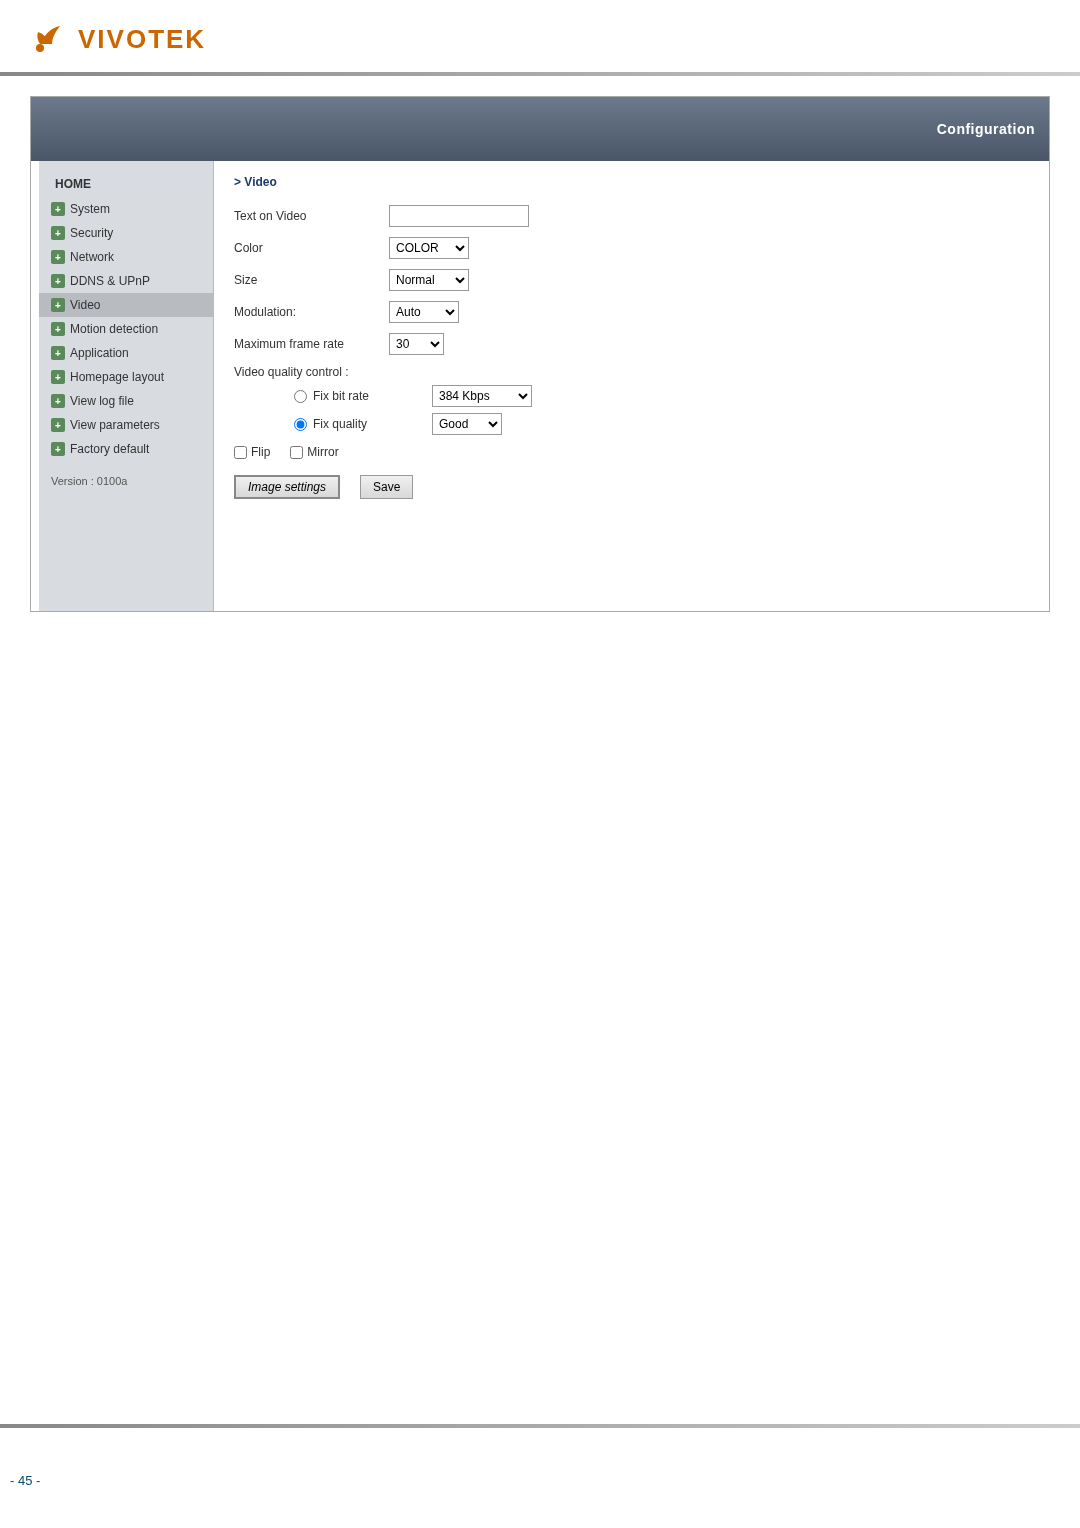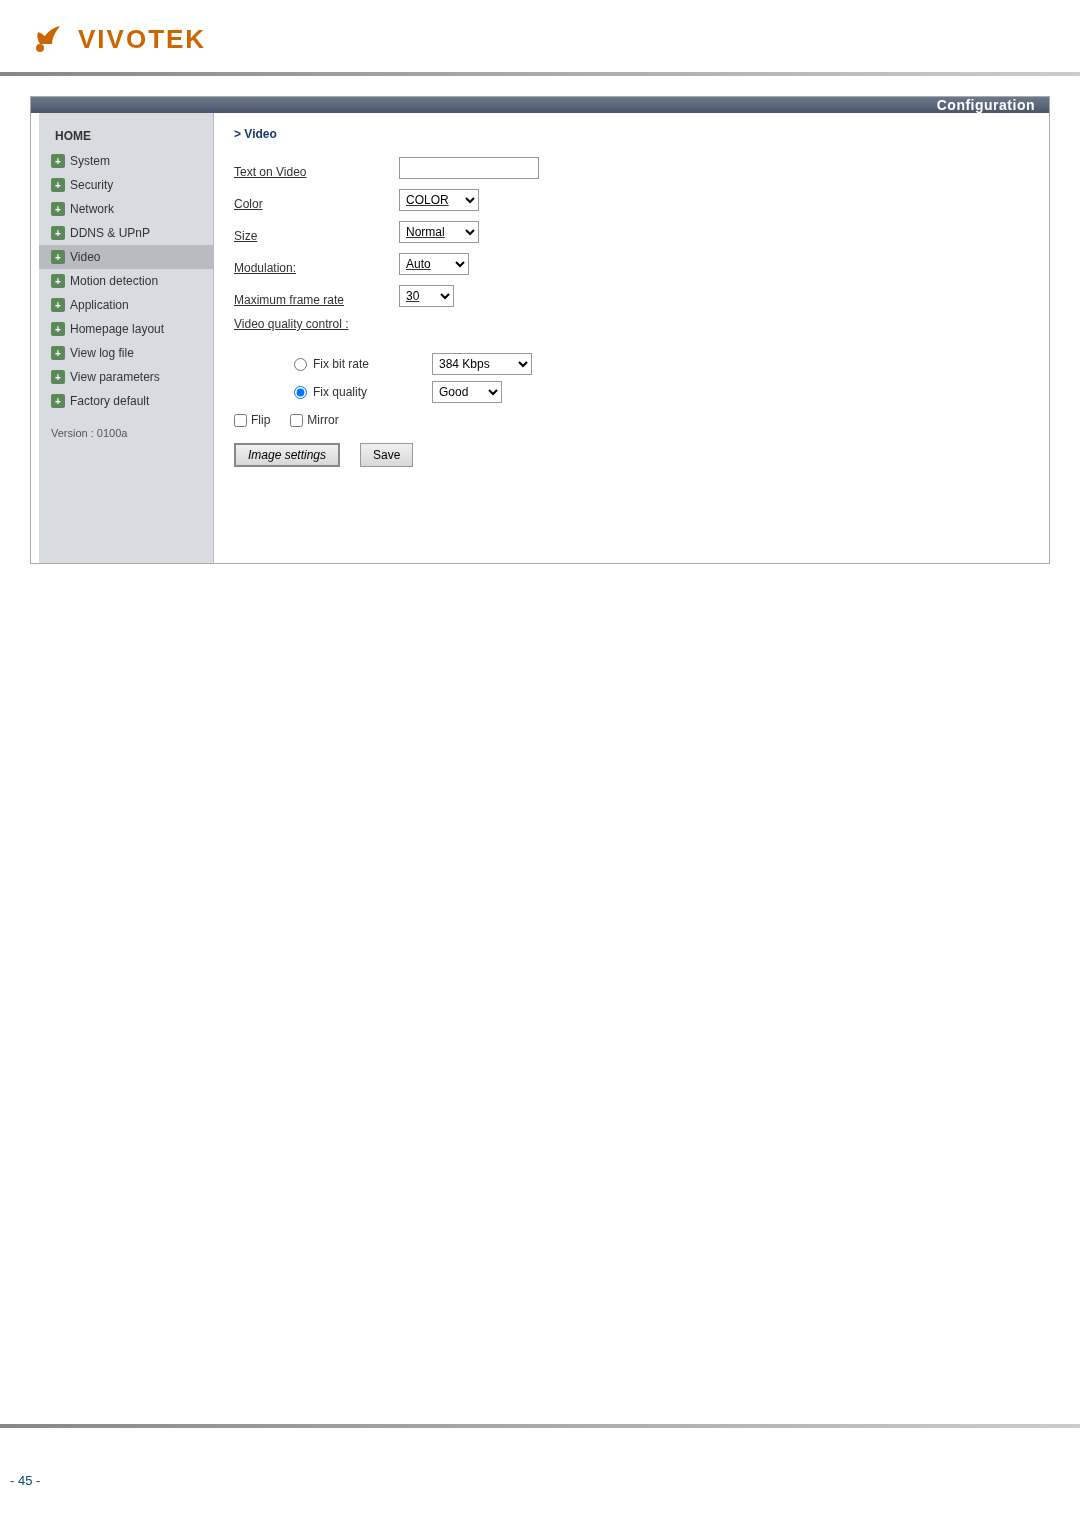--- a/index.html
+++ b/index.html
@@ -53,21 +53,21 @@
       flex: 1;
       border: 1px solid #aaa;
       background: #fff;
     }
 
     
     .config-header {
       background: linear-gradient(to bottom, #6c7a8c, #4a5568);
       color: #fff;
       text-align: right;
-      padding: 0 14px;
+      padding: 24px 14px;
       font-size: 14px;
       font-weight: bold;
       letter-spacing: 0.5px;
     }
 
     
     .config-body {
       display: flex;
       min-height: 450px;
       padding-left: 8px;
@@ -129,24 +129,22 @@
     .section-title {
       font-size: 12px;
       font-weight: bold;
       color: #1a3a6a;
       margin-bottom: 12px;
       padding-bottom: 4px;
     }
 
     .form-row {
       display: flex;
-      align-items: flex-end;
+      align-items: center;
       margin-bottom: 10px;
-      gap: 10px;
-      text-decoration: underline;
     }
     .form-label {
       width: 155px;
       font-size: 12px;
       color: #333;
       flex-shrink: 0;
     }
     .form-control {
       font-size: 12px;
       border: 1px solid #999;
@@ -161,21 +159,21 @@
       font-size: 12px;
       border: 1px solid #999;
       background: #fff;
       height: 22px;
       padding: 0 2px;
       cursor: pointer;
     }
     .quality-label-row {
       font-size: 12px;
       color: #333;
-      margin-bottom: 22px;
+      margin-bottom: 6px;
     }
     .quality-option-row {
       display: flex;
       align-items: center;
       margin-bottom: 6px;
       padding-left: 60px;
       gap: 8px;
     }
     .quality-option-label {
       width: 100px;

